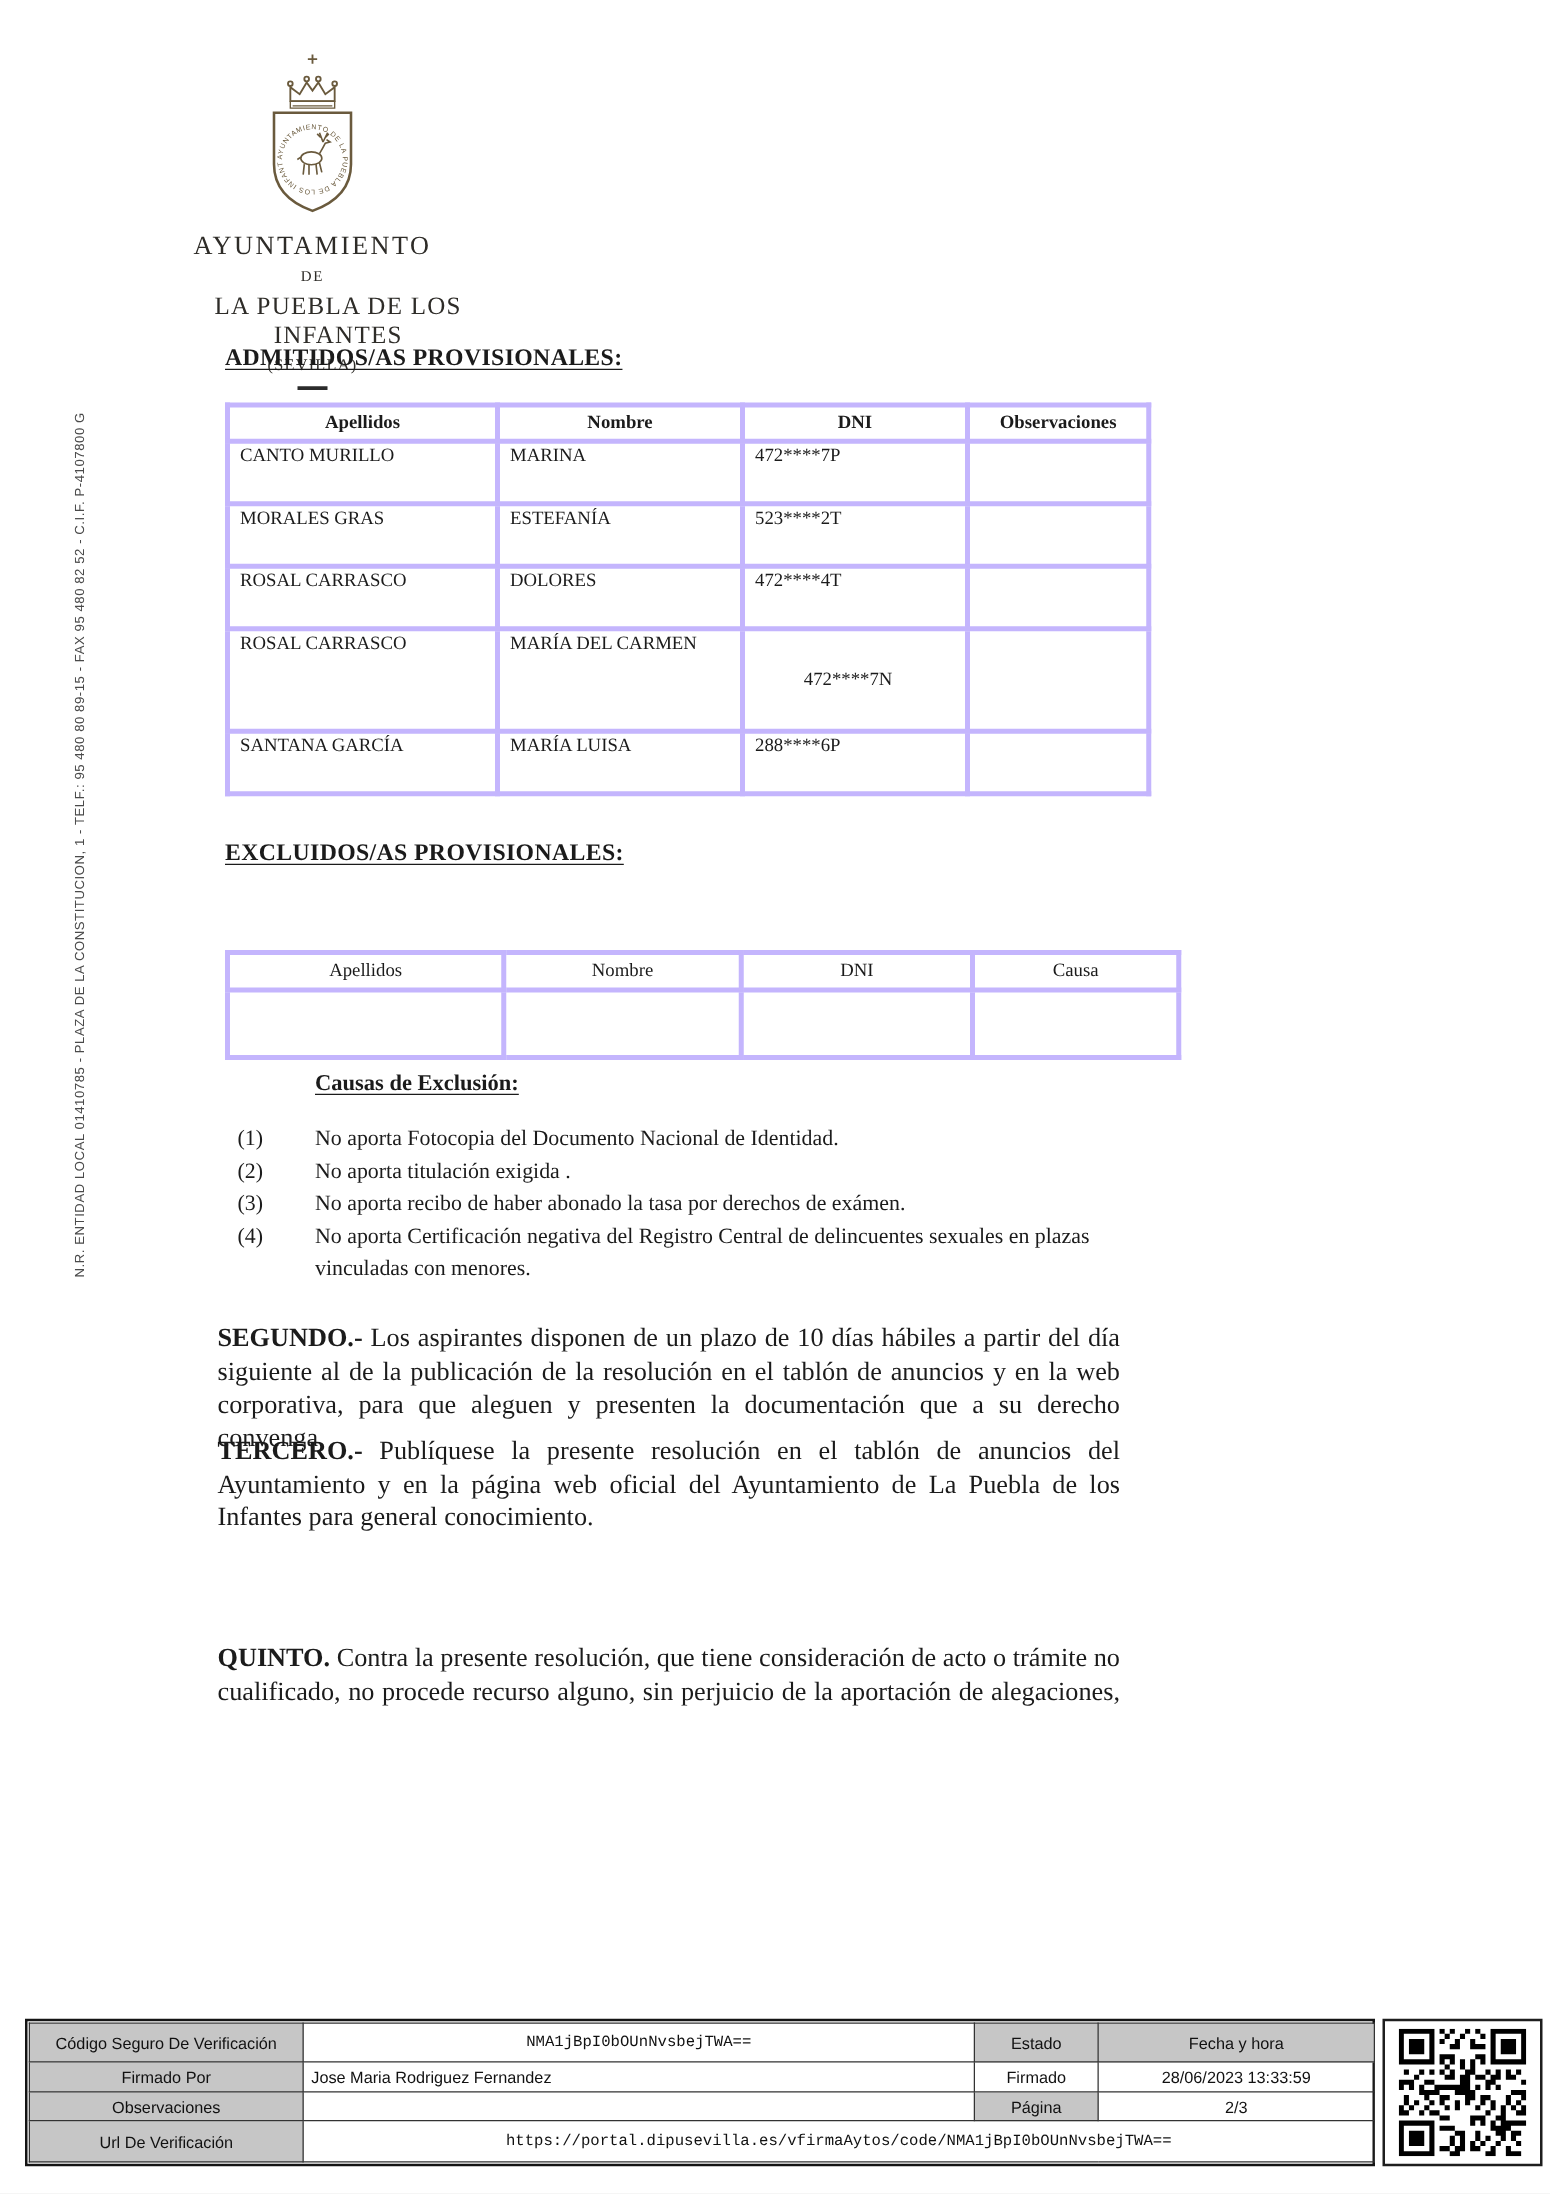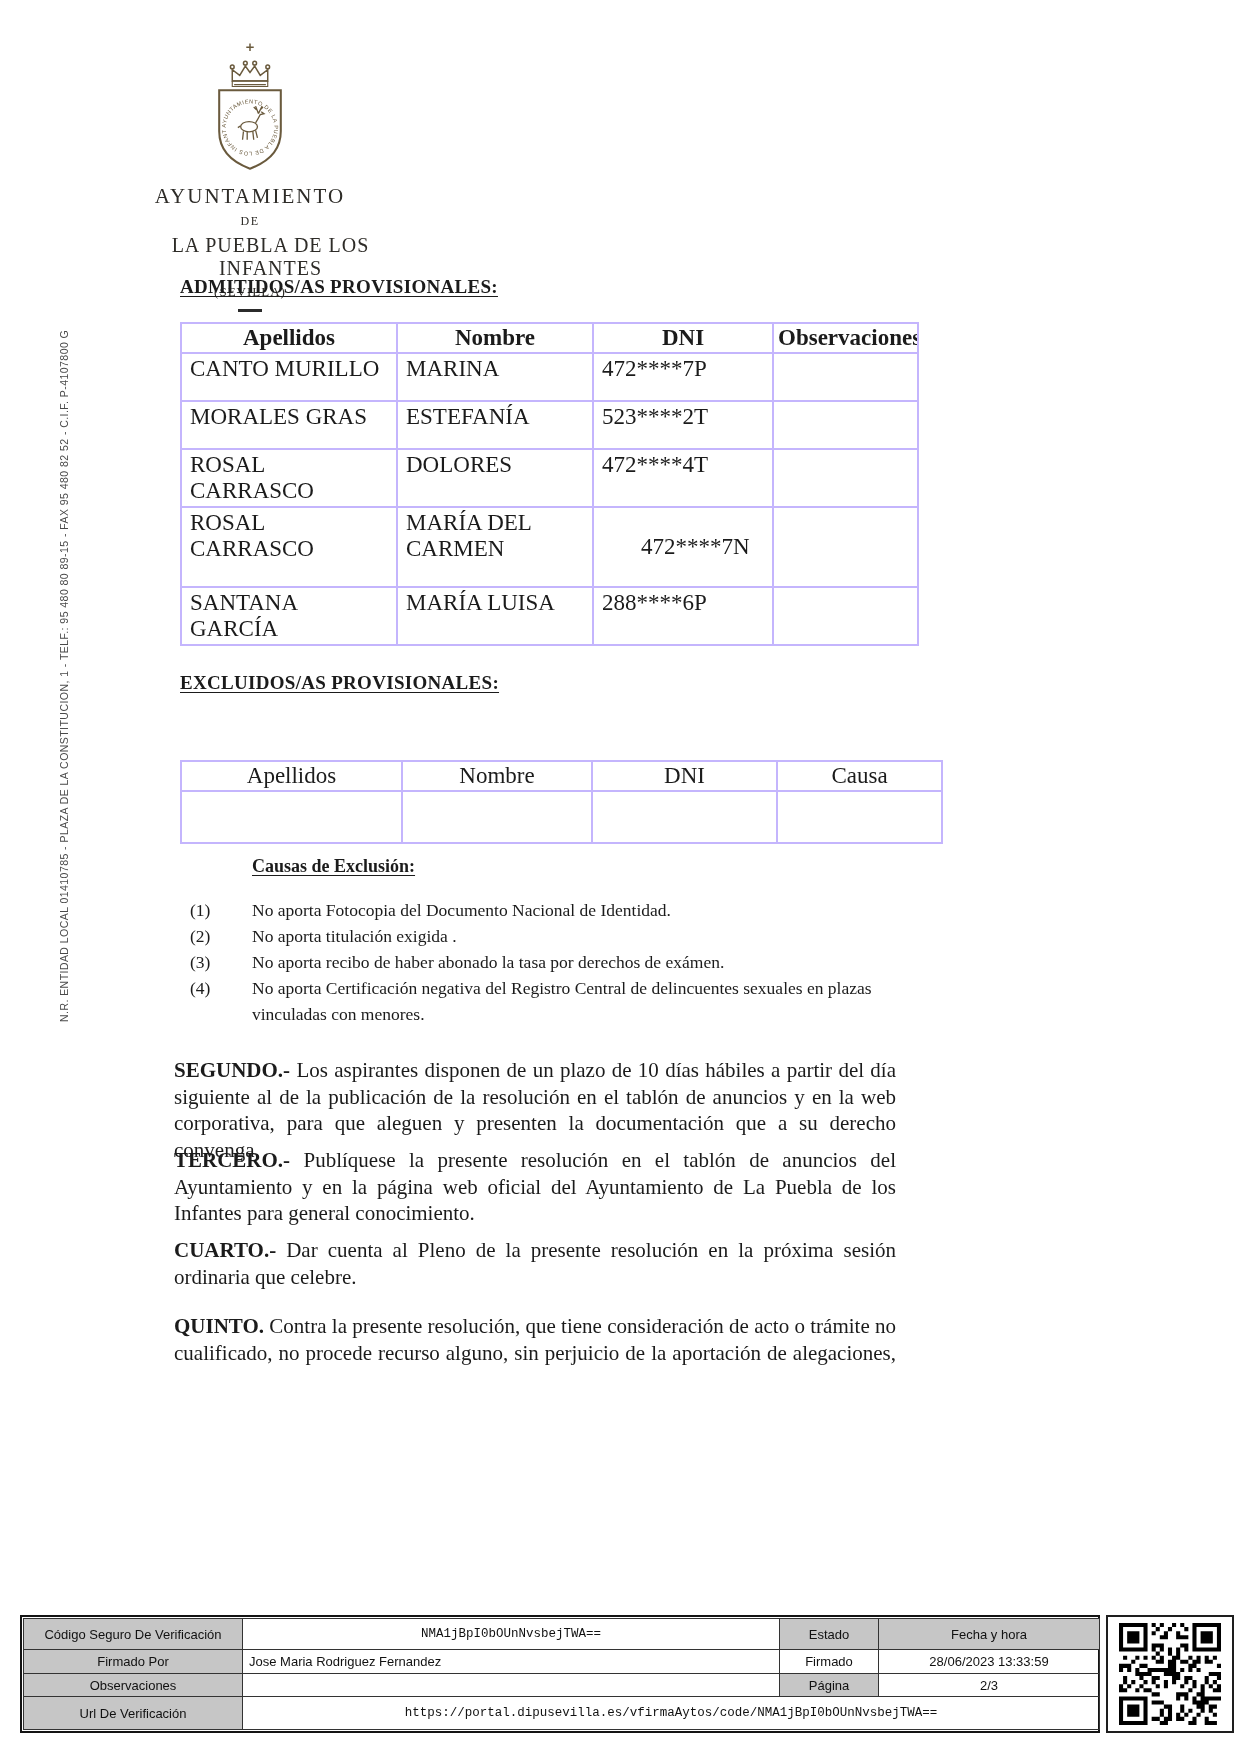--- a/index.html
+++ b/index.html
@@ -31,22 +31,22 @@
     position:absolute; left:180px; width:737px; text-align:left;
     font-weight:bold; font-size:19px; text-decoration:underline;
     text-underline-offset:3px; letter-spacing:0.3px;
   }
   #admitted-title { top:276px; }
   #excluded-title { top:672px;text-decoration:underline; }
 
   
   table.doc-table { border-collapse:collapse; table-layout:fixed; position:absolute; }
   table.doc-table th, table.doc-table td {
-    border:2px solid #c4b5fd; vertical-align:top;
-    padding:2px 8px; font-size:23px; overflow:hidden;
+    border:4px solid #c4b5fd; vertical-align:top;
+    padding:2px 8px; font-size:15px; overflow:hidden;
   }
   table.doc-table th { font-weight:bold; text-align:center; padding:1px 4px; height:23px; vertical-align:middle; }
   #excluded-table th { font-weight:normal; height:24px; }
   #admitted-table { left:180px; top:322px; width:737px; }
   #excluded-table { left:180px; top:760px; width:761px; }
   #admitted-table td { height:42px; }
   #admitted-table tr.tall td { height:74px; }
   #admitted-table tr.tall td.vmid { vertical-align:middle;padding-left:47px; }
   #excluded-table td.empty { height:46px; }
 
@@ -220,22 +220,20 @@
       <span>No aporta Certificación negativa del Registro Central de delincuentes sexuales en plazas vinculadas con menores.</span>
     </div>
   </div>
 
   <p class="para" id="p-segundo"><span class="lead">SEGUNDO.-</span>
      <span>Los aspirantes disponen de un plazo de 10 días hábiles a partir del día siguiente al de la publicación de la resolución en el tablón de anuncios y en la web corporativa, para que aleguen y presenten la documentación que a su derecho convenga.</span></p>
 
   <p class="para" id="p-tercero"><span class="lead">TERCERO.-</span>
      <span>Publíquese la presente resolución en el tablón de anuncios del Ayuntamiento y en la página web oficial del Ayuntamiento de La Puebla de los Infantes para general conocimiento.</span></p>
 
-  <p class="para" id="p-cuarto"><span class="lead">CUARTO.-</span>
-     <span>Dar cuenta al Pleno de la presente resolución en la próxima sesión ordinaria que celebre.</span></p>
 
   <p class="para" id="p-quinto"><span class="lead">QUINTO.</span>
      <span>Contra la presente resolución, que tiene consideración de acto o trámite no cualificado, no procede recurso alguno, sin perjuicio de la aportación de alegaciones,</span></p>
 
   <div class="footer-table">
     <table>
       <colgroup>
           <col style="width:219px">
           <col style="width:537px">
           <col style="width:99px">

